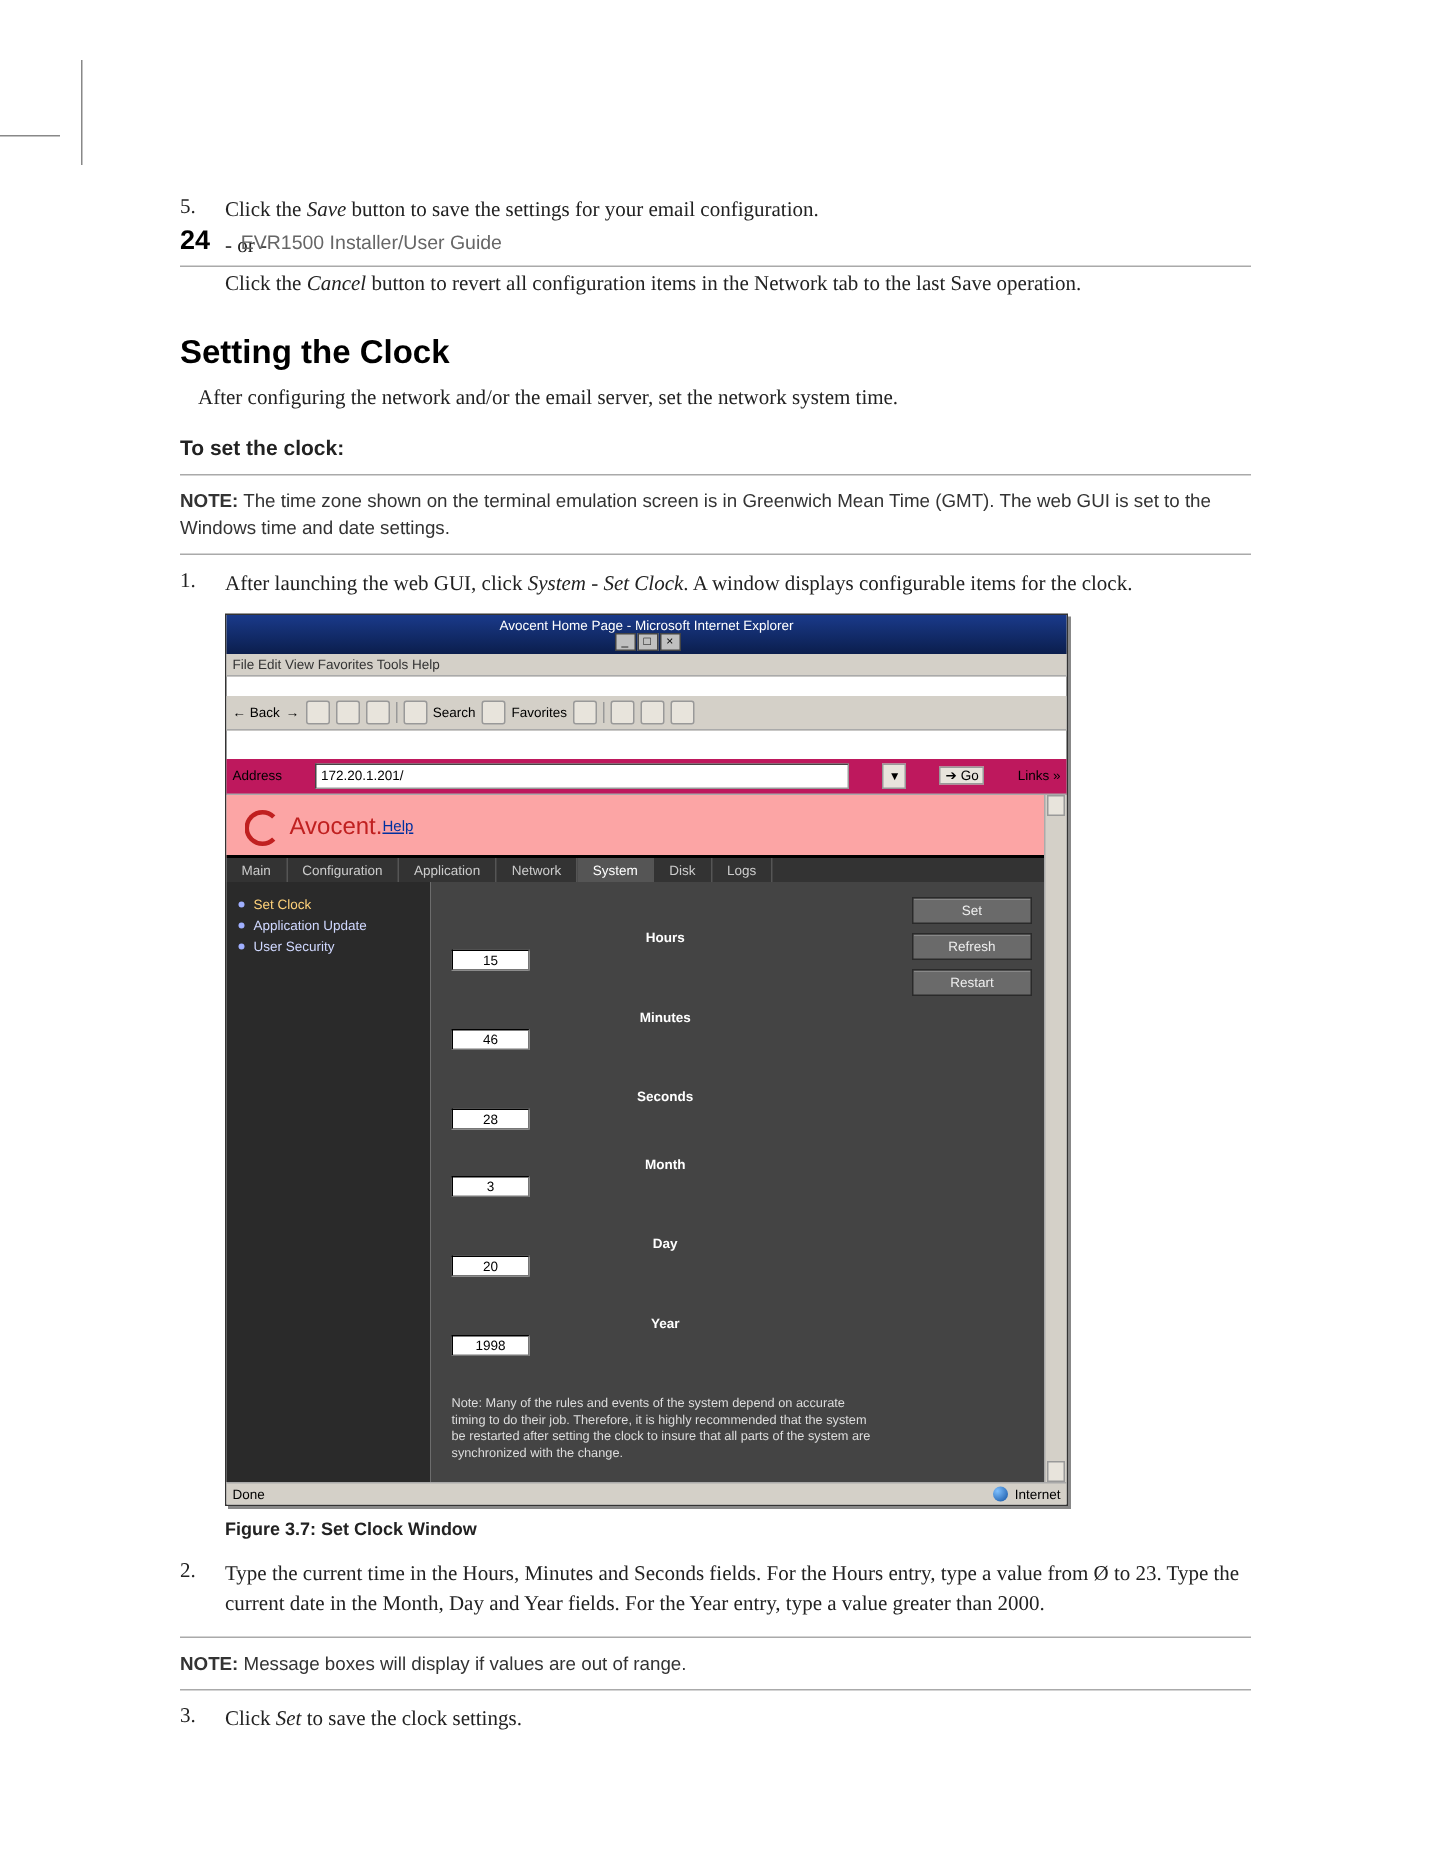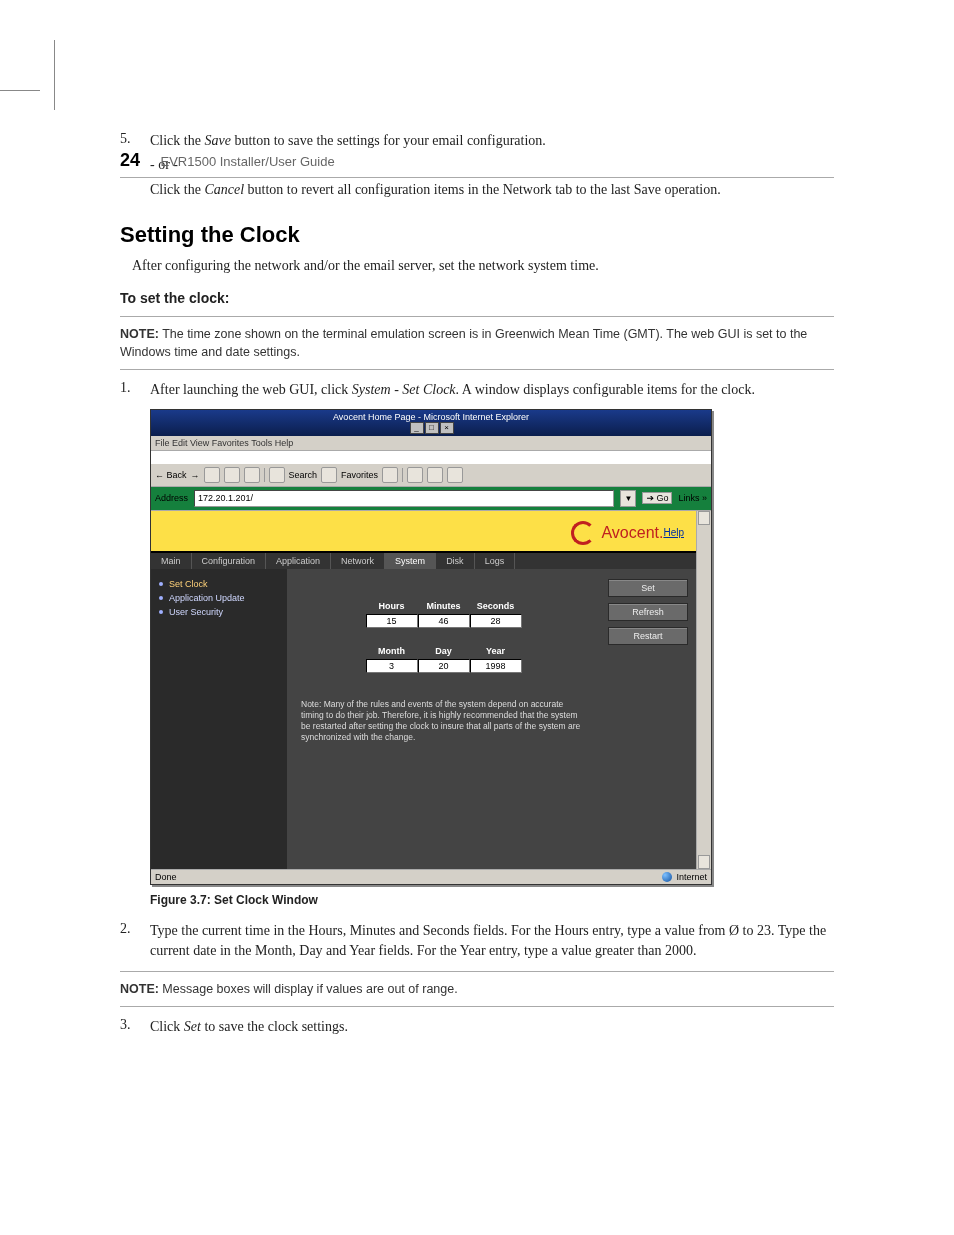--- a/index.html
+++ b/index.html
@@ -164,46 +164,47 @@
     font-size: 9px;
     margin-top: 13px;
   }
   .shot .toolbar .tbtn {
     width: 14px; height: 14px;
     border: 1px solid #999;
     background: #e8e4dc;
     border-radius: 2px;
   }
   .shot .addrbar {
-    background: #15803d;
+    background: #be185d;
     padding: 3px 4px;
     border-bottom: 1px solid #aaa;
     display: flex;
     align-items: center;
-    gap: 6px;
-    font-size: 9px;
+    gap: 22px;
+    font-size: 9px;
+    margin-top: 19px;
   }
   .shot .addrbar .addr-input {
     flex: 1;
     background: #fff;
     border: 1px inset #999;
     padding: 1px 3px;
     height: 13px;
     line-height: 13px;
   }
   .shot .addrbar .go {
     border: 1px solid #999;
     background: #e8e4dc;
     padding: 0 3px;
   }
   .shot .brandrow {
-    background: #fde047;
+    background: #fca5a5;
     padding: 10px 12px 6px 12px;
     display: flex;
-    justify-content: flex-end;
+    justify-content: flex-start;
     align-items: center;
     border-bottom: 2px solid #000;
     position: relative;
   }
   .shot .brandrow .logo {
     display: flex;
     align-items: center;
     gap: 6px;
     font-size: 16px;
     color: #c02020;
@@ -277,22 +278,24 @@
     border: 1px solid #2a2a2a;
     color: #eee;
     text-align: center;
     padding: 3px 0;
     margin-bottom: 6px;
     font-size: 9px;
     box-shadow: inset 0 1px 0 #888;
   }
   .shot .fieldsrow {
     display: flex;
+    gap: 26px;
     justify-content: center;
     margin-top: 18px;
+    flex-direction: column;
   }
   .shot .fieldcol {
     text-align: center;
   }
   .shot .fieldcol .flabel {
     color: #fff;
     font-weight: bold;
     font-size: 9px;
     margin-bottom: 3px;
   }

